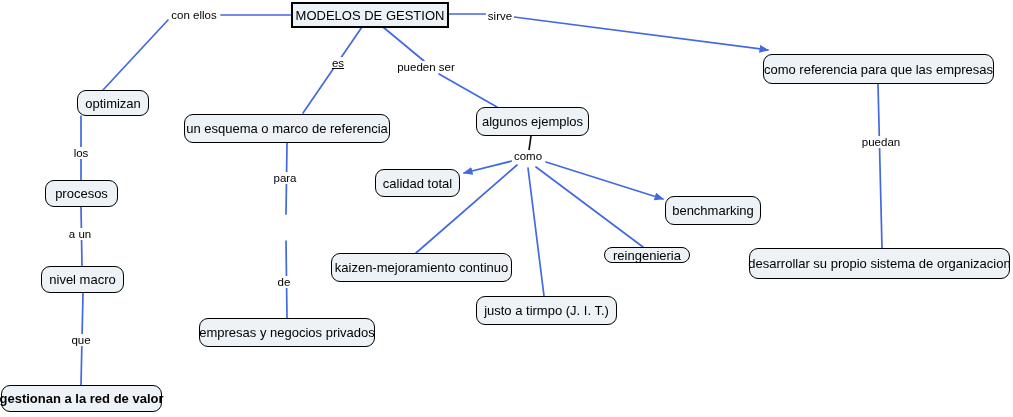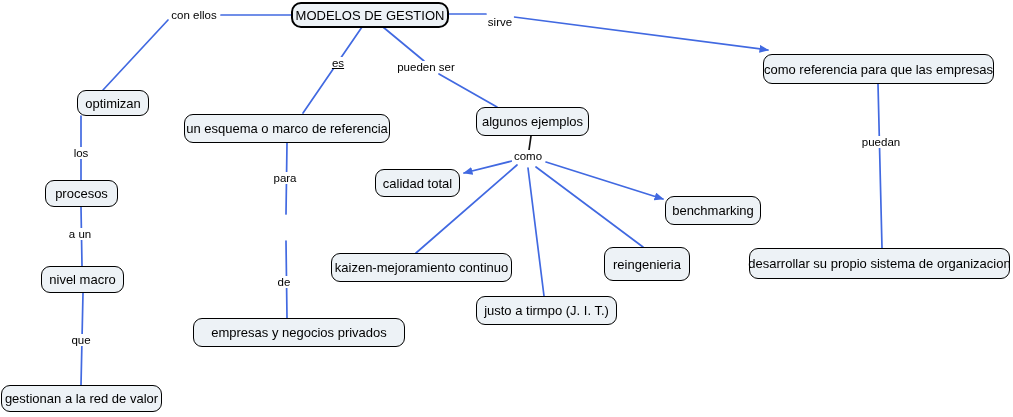--- a/index.html
+++ b/index.html
@@ -28,21 +28,21 @@
     border-radius: 9px;
     font-size: 13px;
     color: #000;
     box-sizing: border-box;
     white-space: nowrap;
     padding: 0 5px;
     z-index: 2;
   }
   .node.main {
     border-width: 2.4px;
-    border-radius: 10px;
+    border-radius: 0;
     font-size: 13px;
   }
   .link-label {
     position: absolute;
     transform: translate(-50%, -50%);
     background: #ffffff;
     padding: 0 2px;
     font-size: 11.5px;
     color: #000;
     white-space: nowrap;
@@ -79,37 +79,37 @@
     <line x1="536" y1="167" x2="643" y2="247"></line>
     <line x1="546" y1="162" x2="663" y2="199" marker-end="url(#arrow)"></line>
     <line x1="878" y1="84" x2="882" y2="248"></line>
   </svg>
 
   <div class="node main" style="left:291px; top:2px; width:158px; height:26px;">MODELOS DE GESTION</div>
 
   <div class="node" style="left:45px; top:90px; width:72px; height:26px;margin-left:32px;">optimizan</div>
   <div class="node" style="left:45px; top:180px; width:73px; height:27px;">procesos</div>
   <div class="node" style="left:41px; top:266px; width:83px; height:27px;text-align:right;">nivel macro</div>
-  <div class="node" style="left:1px; top:385px; width:161px; height:27px;">gestionan a la red de valor</div>
+  <div class="node" style="left:1px; top:385px; width:161px; height:27px;font-weight:bold;">gestionan a la red de valor</div>
 
   <div class="node" style="left:184px; top:114px; width:206px; height:29px;">un esquema o marco de referencia</div>
-  <div class="node" style="left:193px; top:318px; width:212px; height:29px;">empresas y negocios privados</div>
+  <div class="node" style="left:199px; top:318px; width:176px; height:29px;">empresas y negocios privados</div>
 
   <div class="node" style="left:476px; top:107px; width:113px; height:29px;">algunos ejemplos</div>
   <div class="node" style="left:375px; top:169px; width:85px; height:28px;">calidad total</div>
   <div class="node" style="left:331px; top:253px; width:181px; height:29px;">kaizen-mejoramiento continuo</div>
   <div class="node" style="left:476px; top:296px; width:141px; height:29px;">justo a tirmpo  (J. I. T.)</div>
-  <div class="node" style="left:604px; top:247px; width:86px; height:34px;">reingenieria</div>
+  <div class="node" style="left:604px; top:247px; width:86px; height:16px;">reingenieria</div>
   <div class="node" style="left:665px; top:196px; width:96px; height:29px;">benchmarking</div>
 
   <div class="node" style="left:763px; top:54px; width:231px; height:30px;">como referencia para que las empresas</div>
   <div class="node" style="left:749px; top:248px; width:261px; height:31px;">desarrollar su propio sistema de organizacion</div>
 
   <span class="link-label" style="left:194px; top:15px;">con ellos</span>
-  <span class="link-label" style="left:500px; top:22px;">sirve</span>
+  <span class="link-label" style="left:500px; top:16px;">sirve</span>
   <span class="link-label" style="left:338px; top:63px;text-decoration:underline;">es</span>
   <span class="link-label" style="left:426px; top:67px;">pueden ser</span>
   <span class="link-label" style="left:81px; top:153px;">los</span>
   <span class="link-label" style="left:80px; top:234px;">a un</span>
   <span class="link-label" style="left:81px; top:340px;">que</span>
   <span class="link-label" style="left:285px; top:178px;">para</span>
   <span class="link-label" style="left:284px; top:282px;">de</span>
   <span class="link-label" style="left:528px; top:156px;">como</span>
   <span class="link-label" style="left:881px; top:142px;">puedan</span>
 

